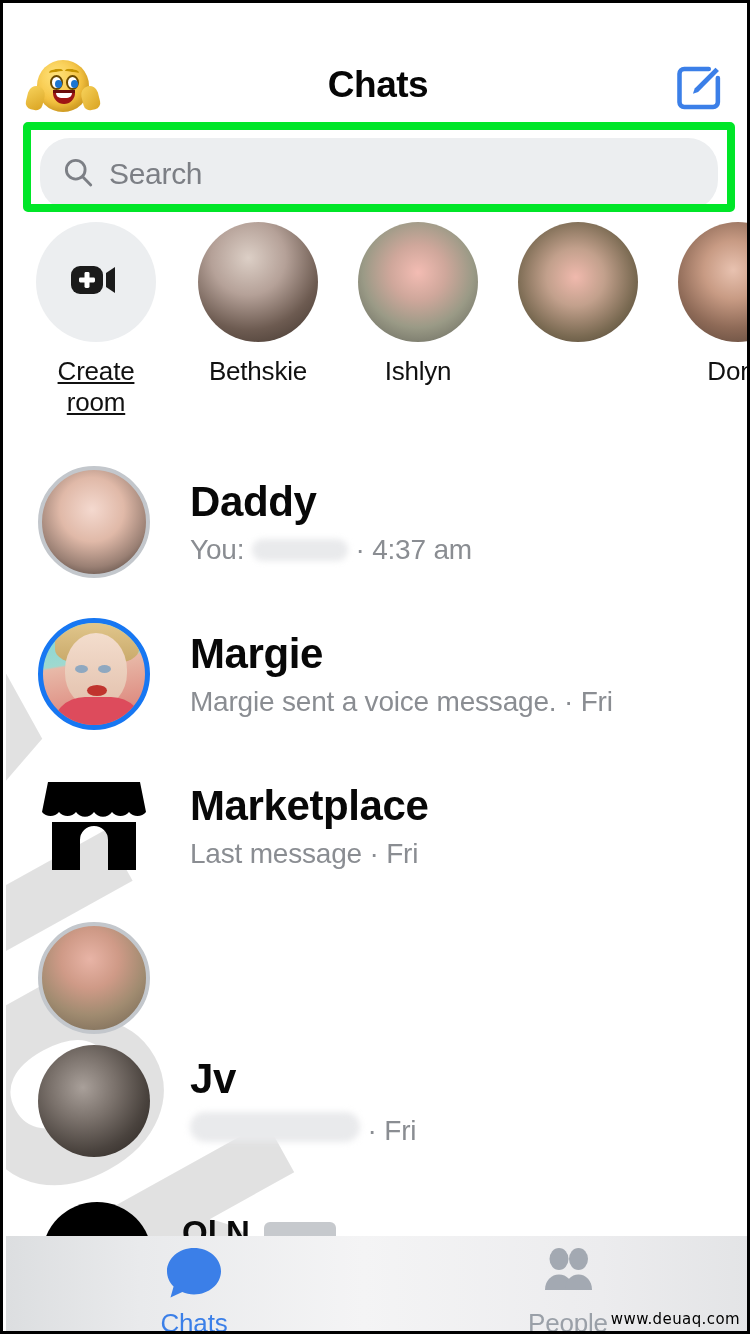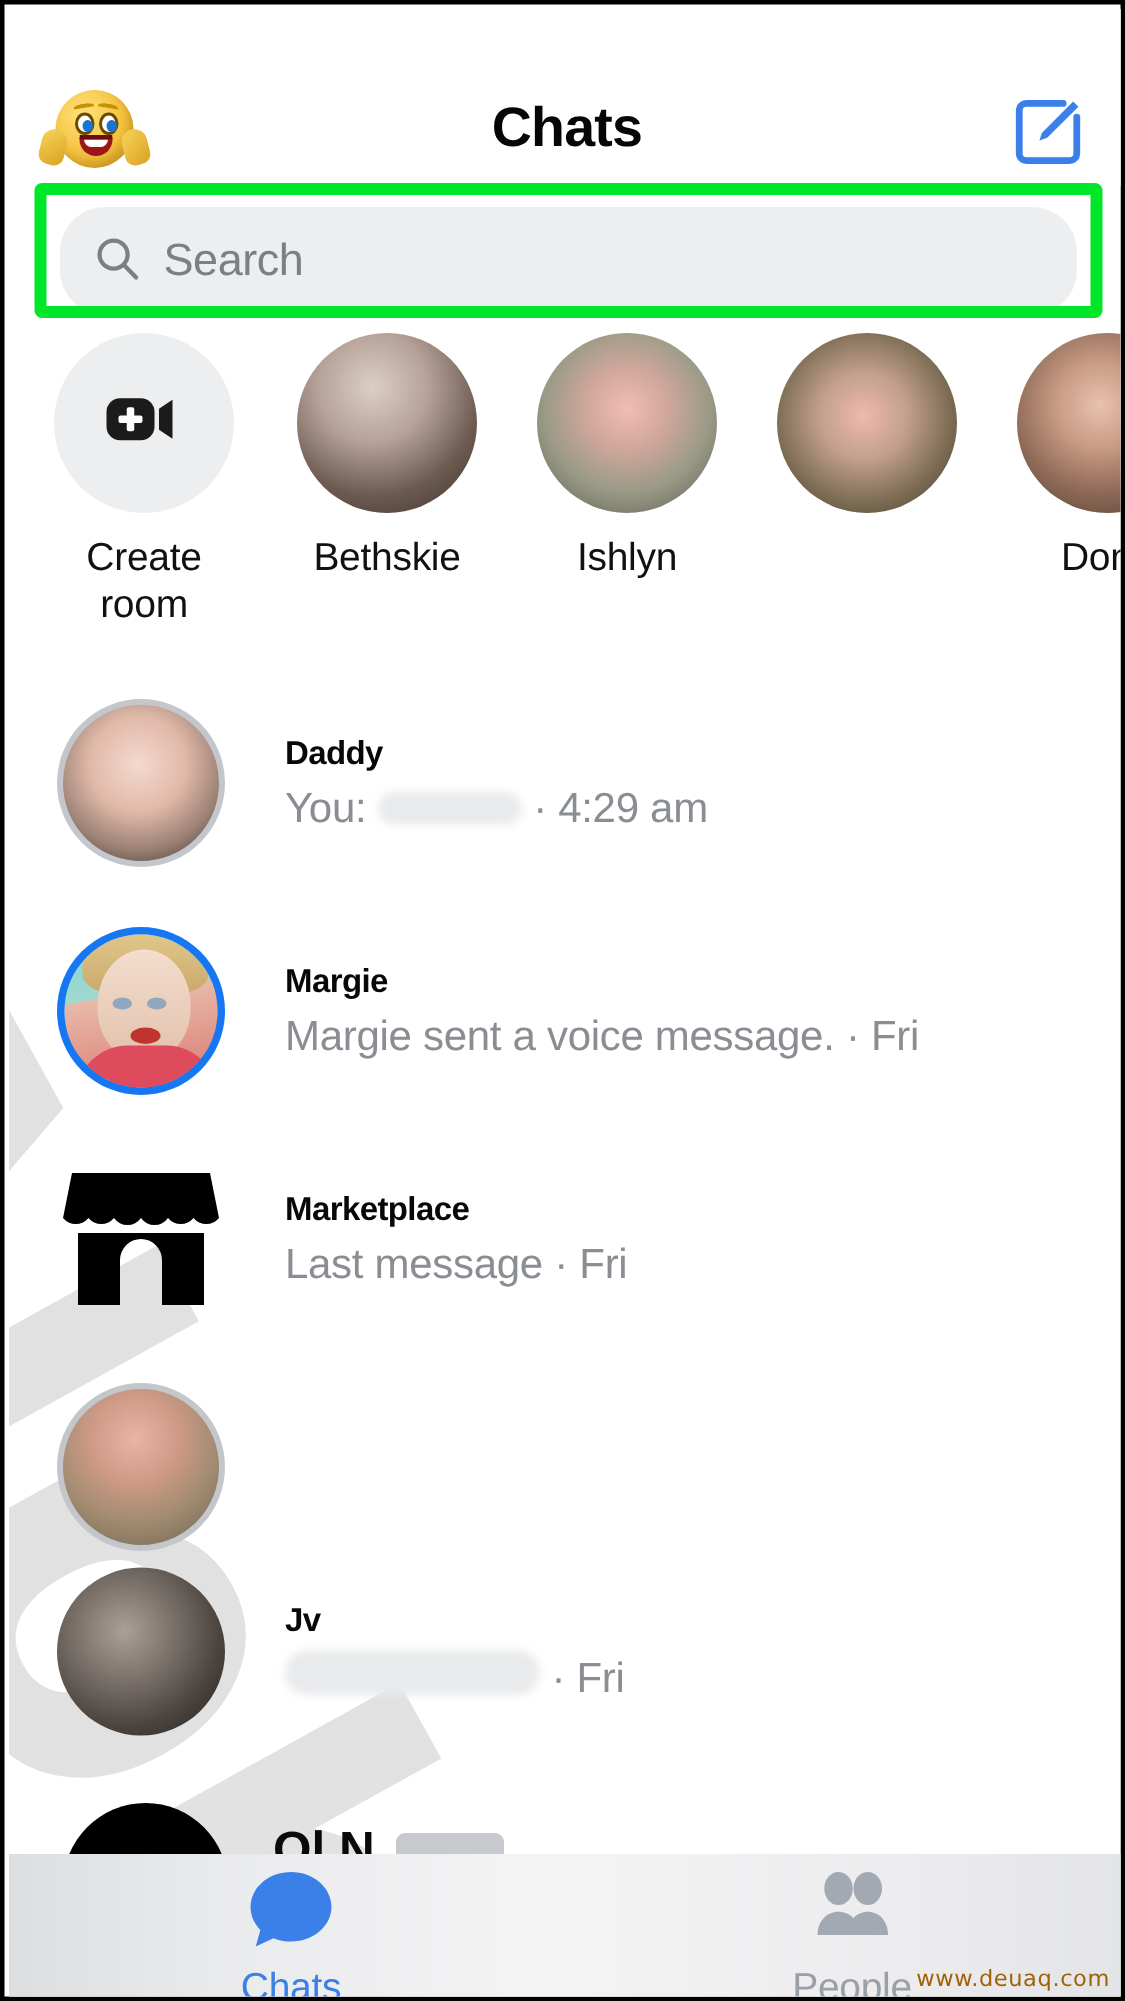--- a/index.html
+++ b/index.html
@@ -165,21 +165,21 @@
     margin:4px auto 0;
     overflow:hidden;
     position:relative;
   }
   .story .slabel {
     margin-top:14px;
     font-size:26px; color:#111;
     letter-spacing:-0.2px;
     white-space:nowrap;
   }
-  .story .slabel.underline { }
+  .story .slabel.underline { text-decoration:underline; }
 
   .bubble-createroom { background:#eceef0; }
   .cam-icon {
     position:absolute; left:50%; top:50%;
     transform:translate(-50%,-50%);
   }
 
   .b1 { background:
     radial-gradient(circle at 42% 30%, #dccfc6 0%, #b5a198 34%, #6d5b51 66%, #3a2f28 100%); }
   .b2 { background:
@@ -205,21 +205,21 @@
     width:112px; height:112px;
     margin-left:32px;
     border-radius:50%;
     position:relative;
     overflow:hidden;
   }
   .chat-avatar.ring-grey { border:4px solid #c3c7cc; }
   .chat-avatar.ring-blue { border:5px solid #1777f2; }
   .chat-text { margin-left:40px; }
   .chat-name {
-    font-size:22px; font-weight:700; color:#080808;
+    font-size:42px; font-weight:700; color:#080808;
     letter-spacing:-0.4px; line-height:1.15;
   }
   .chat-snippet {
     margin-top:8px;
     font-size:28px; color:#8a8d92;
     letter-spacing:-0.2px;
   }
   .snip-hidden {
     display:inline-block;
     width:96px; height:22px;
@@ -283,21 +283,21 @@
     margin-top:4px;
     font-size:26px; letter-spacing:-0.2px;
   }
   #tab-chats .tab-label { color:#3b7fe8; }
   #tab-people .tab-label { color:#9aa0a8; }
 
   
   #site-watermark {
     position:absolute; right:10px; bottom:6px;
     font-family:"DejaVu Sans", sans-serif;
-    font-size:15px; color:#a16207;
+    font-size:15px; color:#000000;
     letter-spacing:0.4px;
     z-index:30;
   }
 
   
   #partial-row {
     position:absolute; left:0; top:1196px;
     width:744px; height:46px;
     z-index:6; overflow:hidden;
   }
@@ -403,21 +403,21 @@
 
   <div id="chatlist">
 
     <div class="chat-row" style="top:0px">
       <div class="chat-avatar ring-grey av-daddy"></div>
       <div class="chat-text">
         <div class="chat-name">Daddy</div>
         <div class="chat-snippet">
           <span>You:</span>
           <span class="snip-hidden"></span>
-          <span>· 4:29 am</span>
+          <span>· 4:37 am</span>
         </div>
       </div>
     </div>
 
     <div class="chat-row" style="top:304px">
       <div style="flex:0 0 auto;width:112px;height:112px;margin-left:32px;display:flex;align-items:center;justify-content:center;">
         <svg width="104" height="96" viewBox="0 0 104 96">
           <path d="M6 4 H98 L104 34 A11 11 0 0 1 87 34 A11 11 0 0 1 70 34 A11 11 0 0 1 52 34 A11 11 0 0 1 34 34 A11 11 0 0 1 17 34 A11 11 0 0 1 0 34 Z" fill="#000"></path>
           <path d="M10 44 H94 V92 H66 V62 A14 14 0 0 0 38 62 V92 H10 Z" fill="#000"></path>
         </svg>

